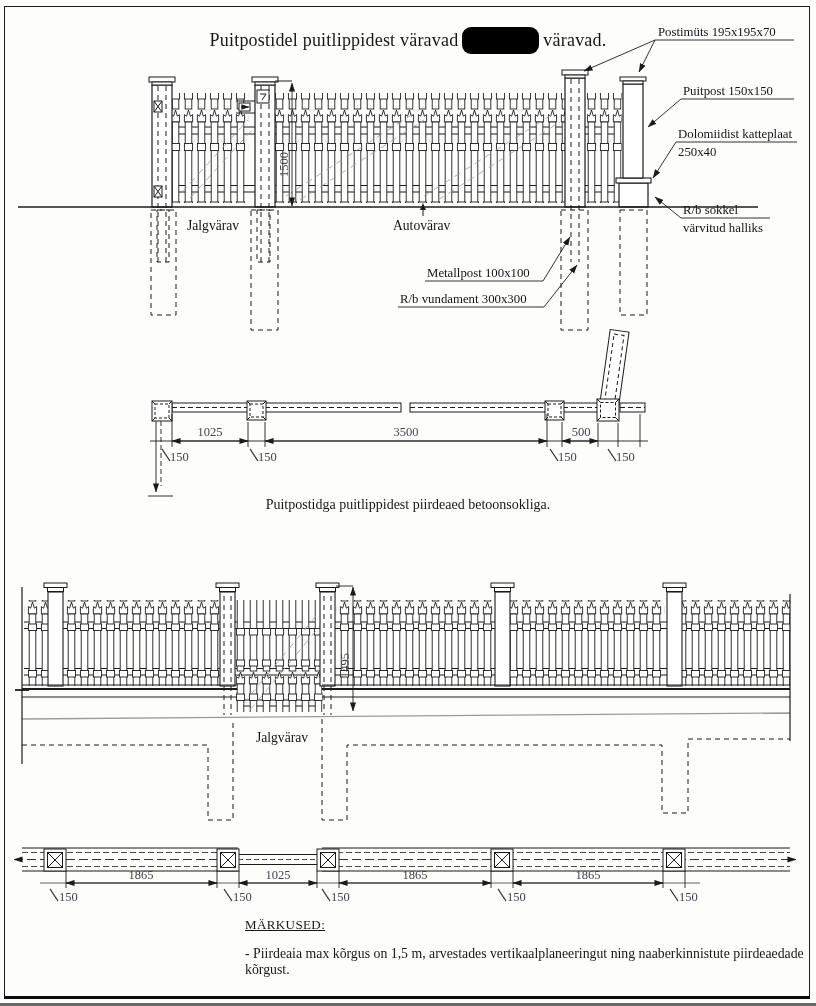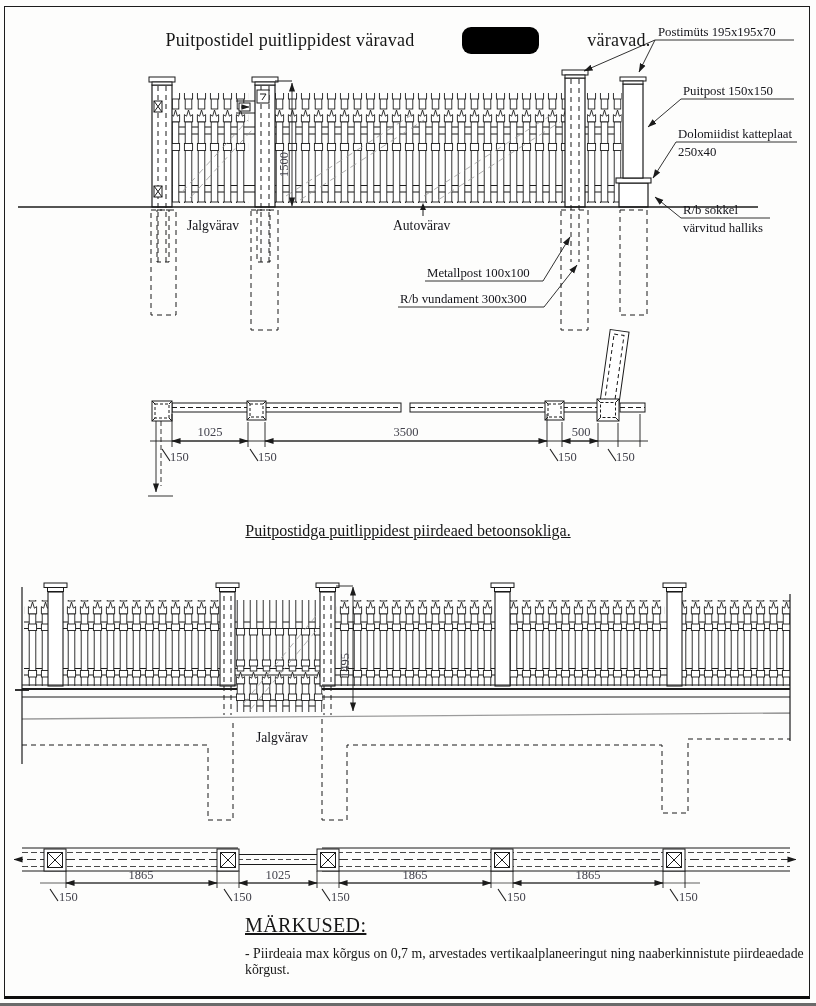--- a/index.html
+++ b/index.html
@@ -3,25 +3,25 @@
 <meta charset="utf-8">
 <style>
   html,body{margin:0;padding:0;background:#e8e8e8;}
   .page{position:relative;width:816px;height:1006px;background:#fdfdfc;overflow:hidden;
         font-family:"Liberation Serif","DejaVu Serif",serif;color:#161616;}
   .frame{position:absolute;left:4px;top:6px;right:6px;bottom:7px;
          border:1.6px solid #1c1c1c;border-bottom:3px solid #0d0d0d;pointer-events:none;}
   .scan-edge{position:absolute;left:0;right:0;bottom:0;height:3px;background:#6a6a6a;}
   svg{position:absolute;left:0;top:0;}
   .title-top{position:absolute;left:0;top:27px;width:816px;display:flex;justify-content:center;
-             align-items:center;font-size:18px;letter-spacing:.2px;gap:44px;}
+             align-items:center;font-size:18px;letter-spacing:.2px;}
   .redact{display:inline-block;width:77px;height:27px;background:#000;border-radius:9px;margin:0 4px;}
-  .title-mid{position:absolute;left:0;top:519px;width:816px;text-align:center;font-size:16px;line-height:23px;text-decoration:underline;}
+  .title-mid{position:absolute;left:0;top:493px;width:816px;text-align:center;font-size:14px;line-height:23px;}
   .notes{position:absolute;left:245px;top:917px;width:560px;font-size:13.8px;line-height:16.5px;}
-  .notes-heading{display:inline-block;text-decoration:underline;font-size:20px;letter-spacing:.4px;margin-bottom:12px;}
+  .notes-heading{display:inline-block;text-decoration:underline;font-size:13px;letter-spacing:.4px;margin-bottom:12px;}
   .dimtxt{fill:#43434d;font-size:12.5px;font-family:"Liberation Serif","DejaVu Serif",serif;}
   .lbltxt{fill:#14141a;font-size:12.8px;font-family:"Liberation Serif","DejaVu Serif",serif;}
   .bigtxt{fill:#14141a;font-size:13.6px;font-family:"Liberation Serif","DejaVu Serif",serif;}
 </style>
 </head>
 <body>
 
 <div class="page">
 
   <svg width="816" height="1006" viewBox="0 0 816 1006">
@@ -417,18 +417,18 @@
     <span class="redact"></span>
     <span>väravad.</span>
   </div>
 
   <div class="title-mid">
     <div>Puitpostidga puitlippidest piirdeaed betoonsokliga.</div>
   </div>
 
   <div class="notes">
     <span class="notes-heading">MÄRKUSED:</span>
-    <div>- Piirdeaia max kõrgus on 0,7 m, arvestades vertikaalplaneeringut ning naaberkinnistute piirdeaedade kõrgust.</div>
+    <div>- Piirdeaia max kõrgus on 1,5 m, arvestades vertikaalplaneeringut ning naaberkinnistute piirdeaedade kõrgust.</div>
   </div>
 
   <div class="frame"></div>
   <div class="scan-edge"></div>
 </div>
 
 </body></html>

